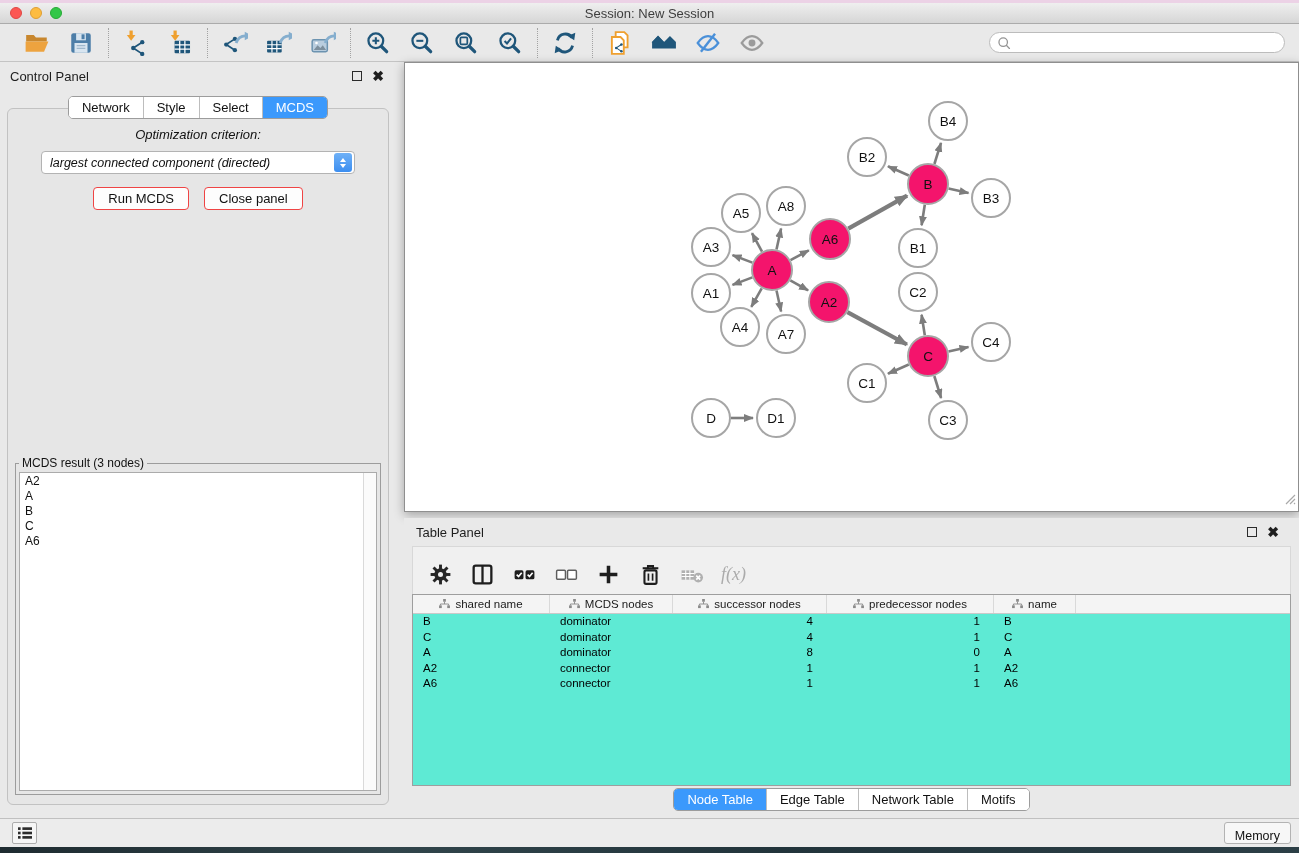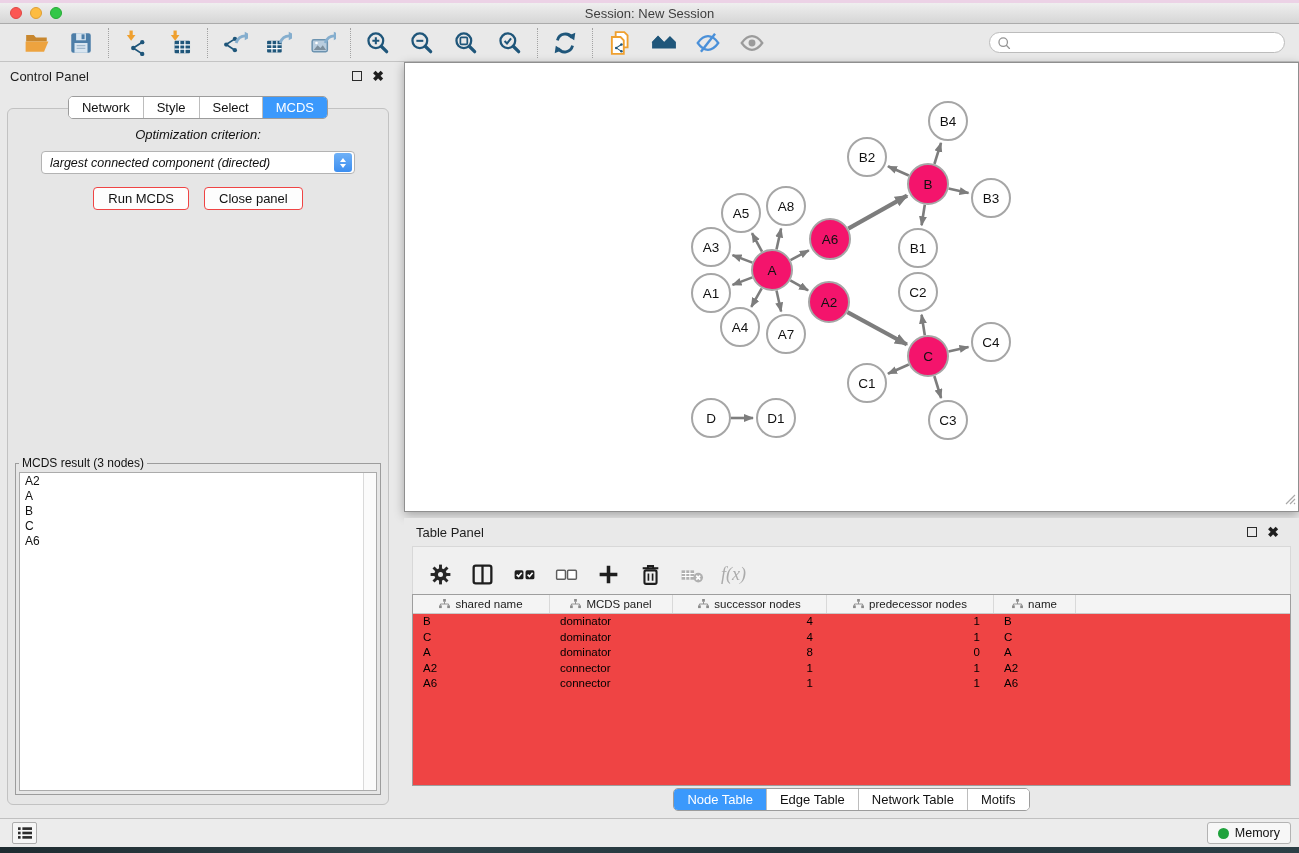--- a/index.html
+++ b/index.html
@@ -77,38 +77,38 @@
   .resize-grip { position:absolute; right:2px; bottom:2px; }
 
   
   .table-panel { position:absolute; left:404px; top:518px; width:895px; height:296px; background:#E9E9E9; }
   .tp-toolbar { position:absolute; left:8px; right:8px; top:28px; height:56px; background:#F0F0F0;
                 border:1px solid #D8D8D8; border-bottom:1px solid #6E6E6E; display:flex; align-items:center;
                 gap:15px; padding-left:14px; }
   .tp-btn { width:27px; height:27px; border:none; background:transparent; padding:1px; }
   .tp-btn svg { width:100%; height:100%; }
   .tp-fx { font-family:"Liberation Serif", serif; font-style:italic; font-size:18px; color:#ABABAB; }
-  .data-table { position:absolute; left:8px; right:8px; top:76px; height:192px; background:#ef4444;
+  .data-table { position:absolute; left:8px; right:8px; top:76px; height:192px; background:#5eead4;
                 border:1px solid #9E9E9E; overflow:hidden; }
   .dt-header { display:flex; height:19px; background:#F4F4F4; border-bottom:1px solid #C9C9C9; }
   .dt-hcell { display:flex; align-items:center; justify-content:center; gap:5px; font-size:11.5px;
               color:#1A1A1A; border-right:1px solid #D9D9D9; overflow:hidden; }
   .dt-row { display:flex; height:15.6px; }
   .dt-cell { font-size:11.5px; color:#000; padding:1px 10px 0 10px; white-space:nowrap; overflow:hidden; }
   .dt-cell.num { text-align:right; padding-right:14px; }
   .tp-tabs-row { position:absolute; left:0; top:270px; width:100%; display:flex; justify-content:center; }
 
   
   .statusbar { position:absolute; left:0; top:818px; width:100%; height:29px; background:#ECECEC;
                border-top:1px solid #C0C0C0; display:flex; align-items:center; padding:0 8px; }
   .sb-list-btn { width:25px; height:22px; background:#F6F6F6; border:1px solid #ADADAD; border-radius:2px;
                  margin-left:4px; display:flex; align-items:center; justify-content:center; }
   .memory-btn { margin-left:auto; height:22px; display:flex; align-items:center; gap:6px; background:#F7F7F7;
                 border:1px solid #B3B3B3; border-radius:3px; padding:0 10px; font-size:12.5px; color:#111;
-                font-family:"Liberation Sans",sans-serif; }
+                font-family:"Liberation Sans",sans-serif;flex-direction:column; }
   .mem-dot { width:11px; height:11px; border-radius:50%; background:#1FA23C; display:inline-block; }
   .wallpaper { position:absolute; left:0; top:847px; width:100%; height:6px;
                background:linear-gradient(90deg,#1E2B30,#31454B 30%,#22343B 60%,#2C3F46); }
 </style>
 </head>
 <body>
 
 <div class="screen">
 
   <div class="top-strip"></div>
@@ -504,21 +504,21 @@
           </div>
           <div class="dt-hcell" style="width:123px;">
             <svg width="11" height="10" viewBox="0 0 12 11">
               <g fill="#8A8A8A">
                 <rect x="4.5" y="0" width="3" height="3"></rect>
                 <rect x="0" y="7" width="3" height="3"></rect>
                 <rect x="9" y="7" width="3" height="3"></rect>
                 <path d="M6 3v2.5M1.5 7V5.5h9V7" fill="none" stroke="#8A8A8A" stroke-width="1"></path>
               </g>
             </svg>
-            <span>MCDS panel</span>
+            <span>MCDS nodes</span>
           </div>
           <div class="dt-hcell" style="width:154px;">
             <svg width="11" height="10" viewBox="0 0 12 11">
               <g fill="#8A8A8A">
                 <rect x="4.5" y="0" width="3" height="3"></rect>
                 <rect x="0" y="7" width="3" height="3"></rect>
                 <rect x="9" y="7" width="3" height="3"></rect>
                 <path d="M6 3v2.5M1.5 7V5.5h9V7" fill="none" stroke="#8A8A8A" stroke-width="1"></path>
               </g>
             </svg>

